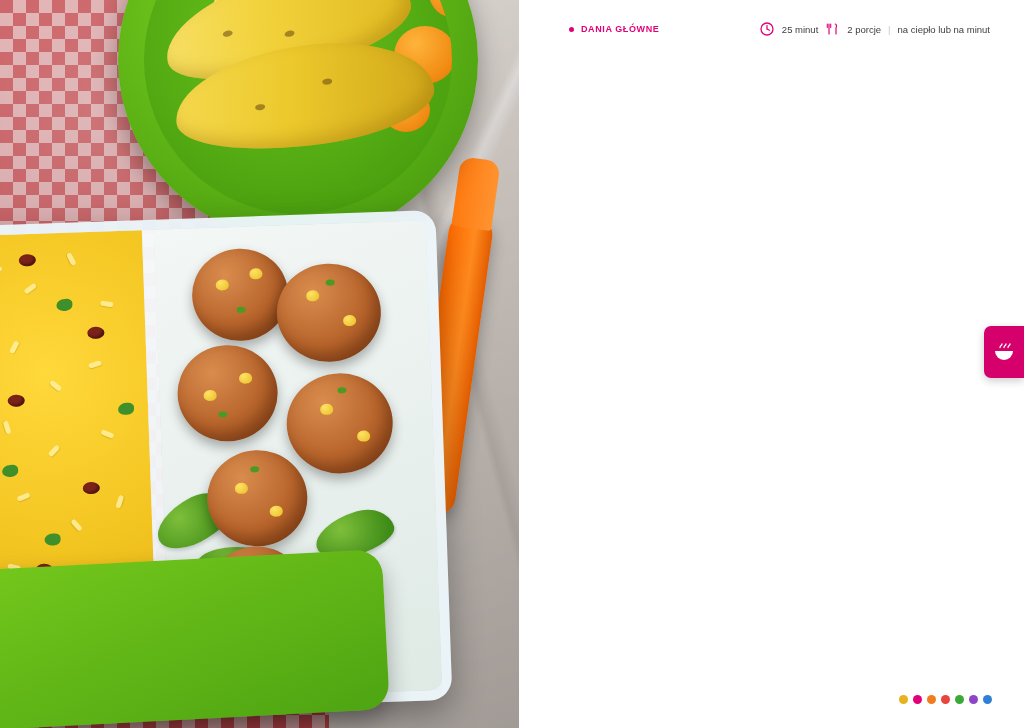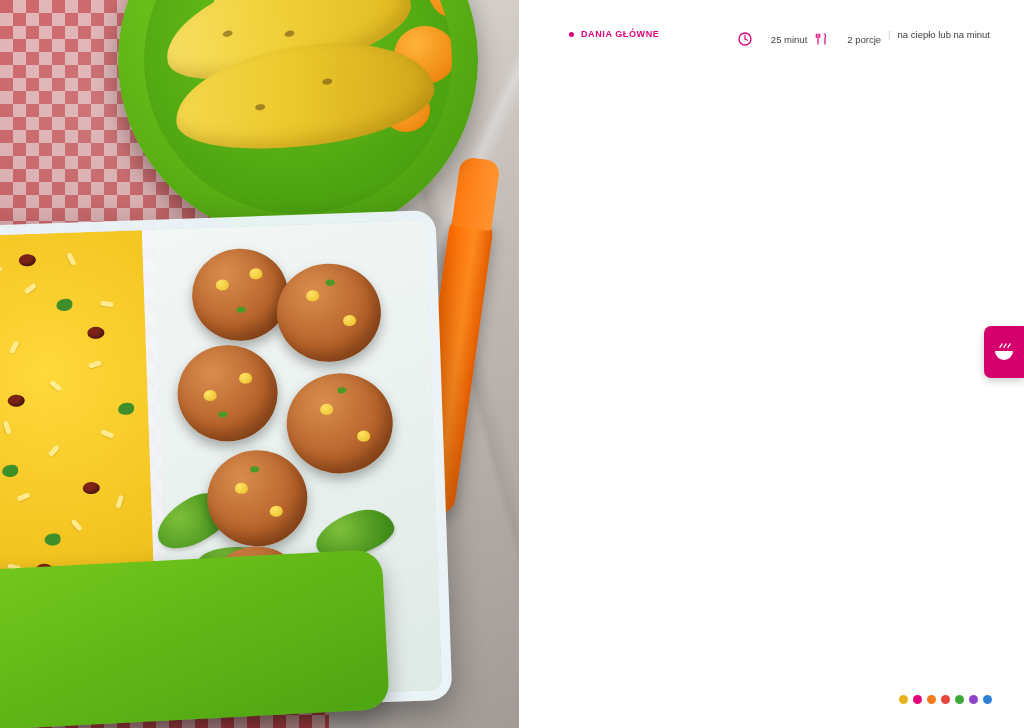--- a/index.html
+++ b/index.html
@@ -248,21 +248,21 @@
     letter-spacing: 0.6px;
   }
   .meta-right {
     margin-left: auto;
     display: flex;
     align-items: center;
     gap: 7px;
     font-size: 9.5px;
     color: #3d3d3f;
   }
-  .meta-item { display: flex; align-items: center; gap: 19px; margin-top: 10px; }
+  .meta-item { display: flex; align-items: center; gap: 8px; }
   .meta-sep { color: #c8c8c8; }
   .icon-svg { display: block; }
 
   
   .footer {
     position: absolute;
     left: 570px;
     right: 34px;
     bottom: 52px;
     border-top: 1px solid #d8d8d8;

